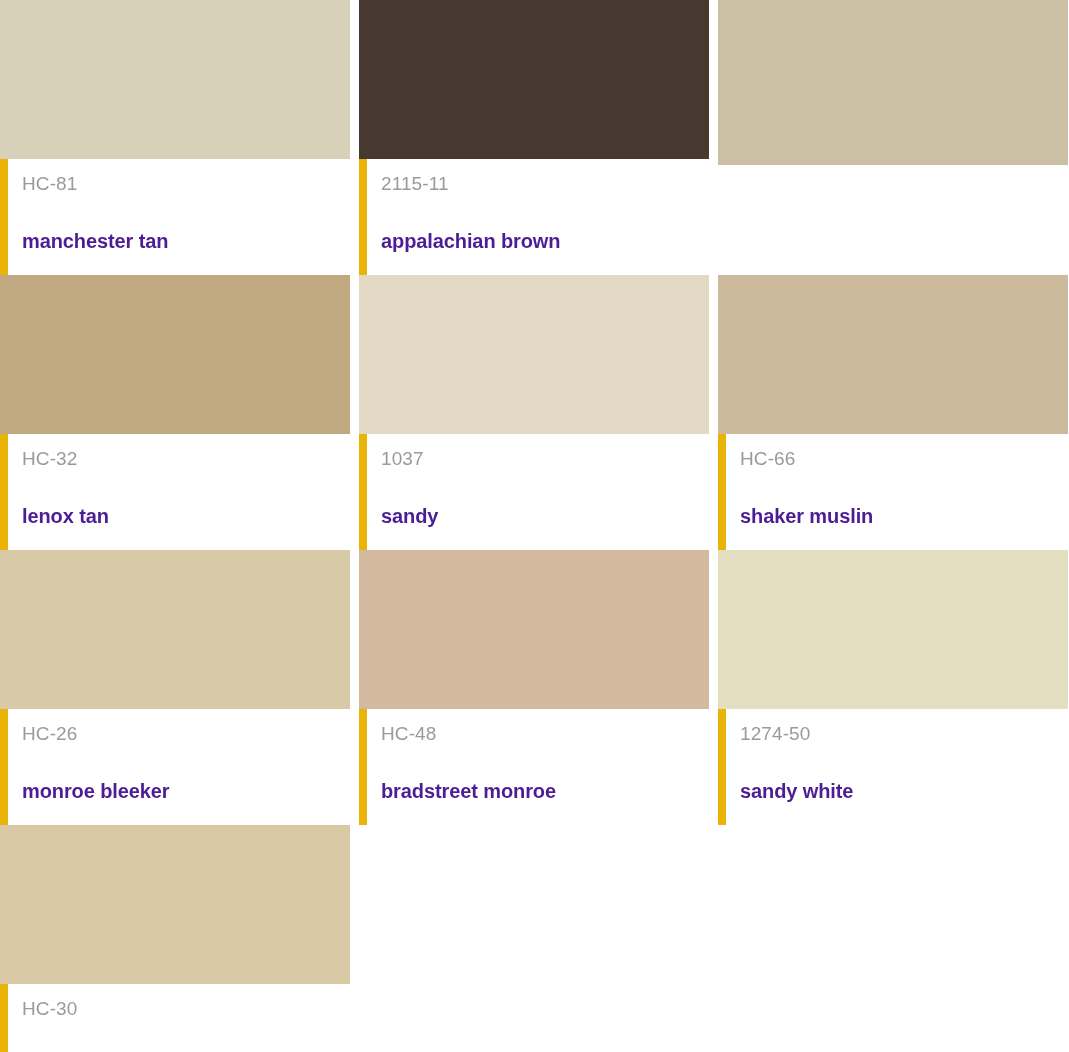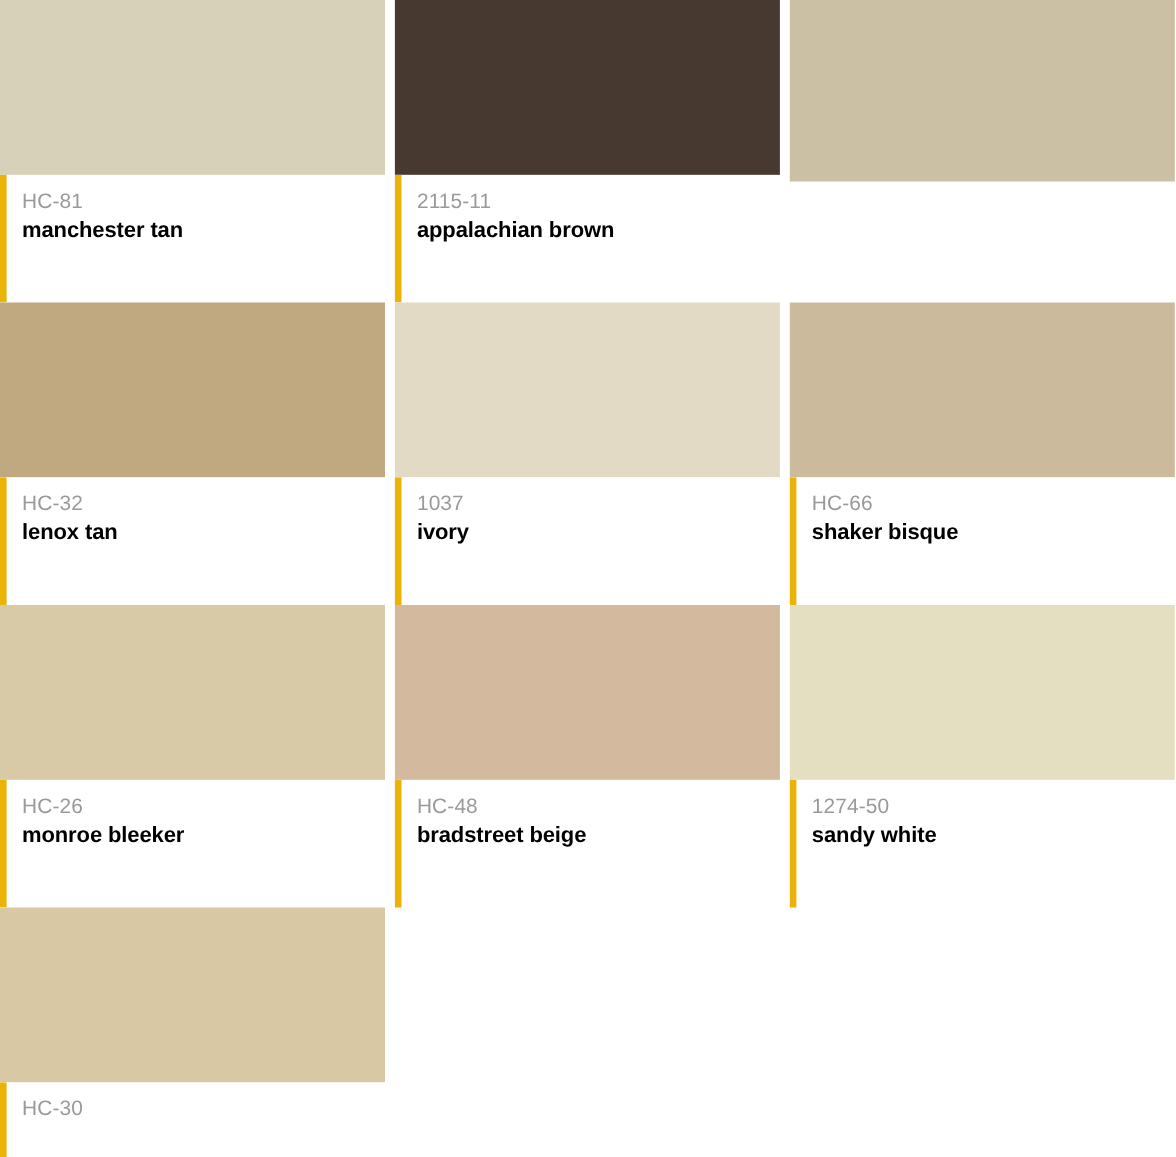--- a/index.html
+++ b/index.html
@@ -30,43 +30,44 @@
     background: #ffffff;
   }
 
   .swatch-color {
     width: 350px;
     height: 165px;
     display: block;
   }
 
   .swatch-label {
-    border-left: 6px solid #eab308;
+    border-left: 8px solid #eab308;
     padding: 12px 0 0 14px;
     box-sizing: border-box;
     height: 120px;
     background: #ffffff;
   }
 
   .swatch-code {
     font-size: 19px;
     line-height: 25px;
     color: #9a9a9a;
     font-weight: 400;
     letter-spacing: 0.1px;
     white-space: nowrap;
   }
 
   .swatch-name {
     font-size: 20px;
     line-height: 26px;
-    color: #000000;
+    color: #4c1d95;
     font-weight: bold;
     letter-spacing: -0.1px;
     white-space: nowrap;
+    margin-top: 32px;
   }
 </style>
 </head>
 <body>
 
 <div id="swatch-grid">
     <div class="swatch-card">
       <div class="swatch-color" style="background: rgb(215, 209, 186);"></div>
       <div class="swatch-label">
         <div class="swatch-code">HC-81</div>
@@ -87,42 +88,42 @@
       <div class="swatch-color" style="background: rgb(192, 168, 129);"></div>
       <div class="swatch-label">
         <div class="swatch-code">HC-32</div>
         <div class="swatch-name">lenox tan</div>
       </div>
     </div>
     <div class="swatch-card">
       <div class="swatch-color" style="background: rgb(227, 218, 197);"></div>
       <div class="swatch-label">
         <div class="swatch-code">1037</div>
-        <div class="swatch-name">ivory</div>
+        <div class="swatch-name">sandy</div>
       </div>
     </div>
     <div class="swatch-card">
       <div class="swatch-color" style="background: rgb(203, 187, 156);"></div>
       <div class="swatch-label">
         <div class="swatch-code">HC-66</div>
-        <div class="swatch-name">shaker bisque</div>
+        <div class="swatch-name">shaker muslin</div>
       </div>
     </div>
     <div class="swatch-card">
       <div class="swatch-color" style="background: rgb(216, 202, 167);"></div>
       <div class="swatch-label">
         <div class="swatch-code">HC-26</div>
         <div class="swatch-name">monroe bleeker</div>
       </div>
     </div>
     <div class="swatch-card">
       <div class="swatch-color" style="background: rgb(211, 186, 159);"></div>
       <div class="swatch-label">
         <div class="swatch-code">HC-48</div>
-        <div class="swatch-name">bradstreet beige</div>
+        <div class="swatch-name">bradstreet monroe</div>
       </div>
     </div>
     <div class="swatch-card">
       <div class="swatch-color" style="background: rgb(228, 223, 192);"></div>
       <div class="swatch-label">
         <div class="swatch-code">1274-50</div>
         <div class="swatch-name">sandy white</div>
       </div>
     </div>
     <div class="swatch-card">

